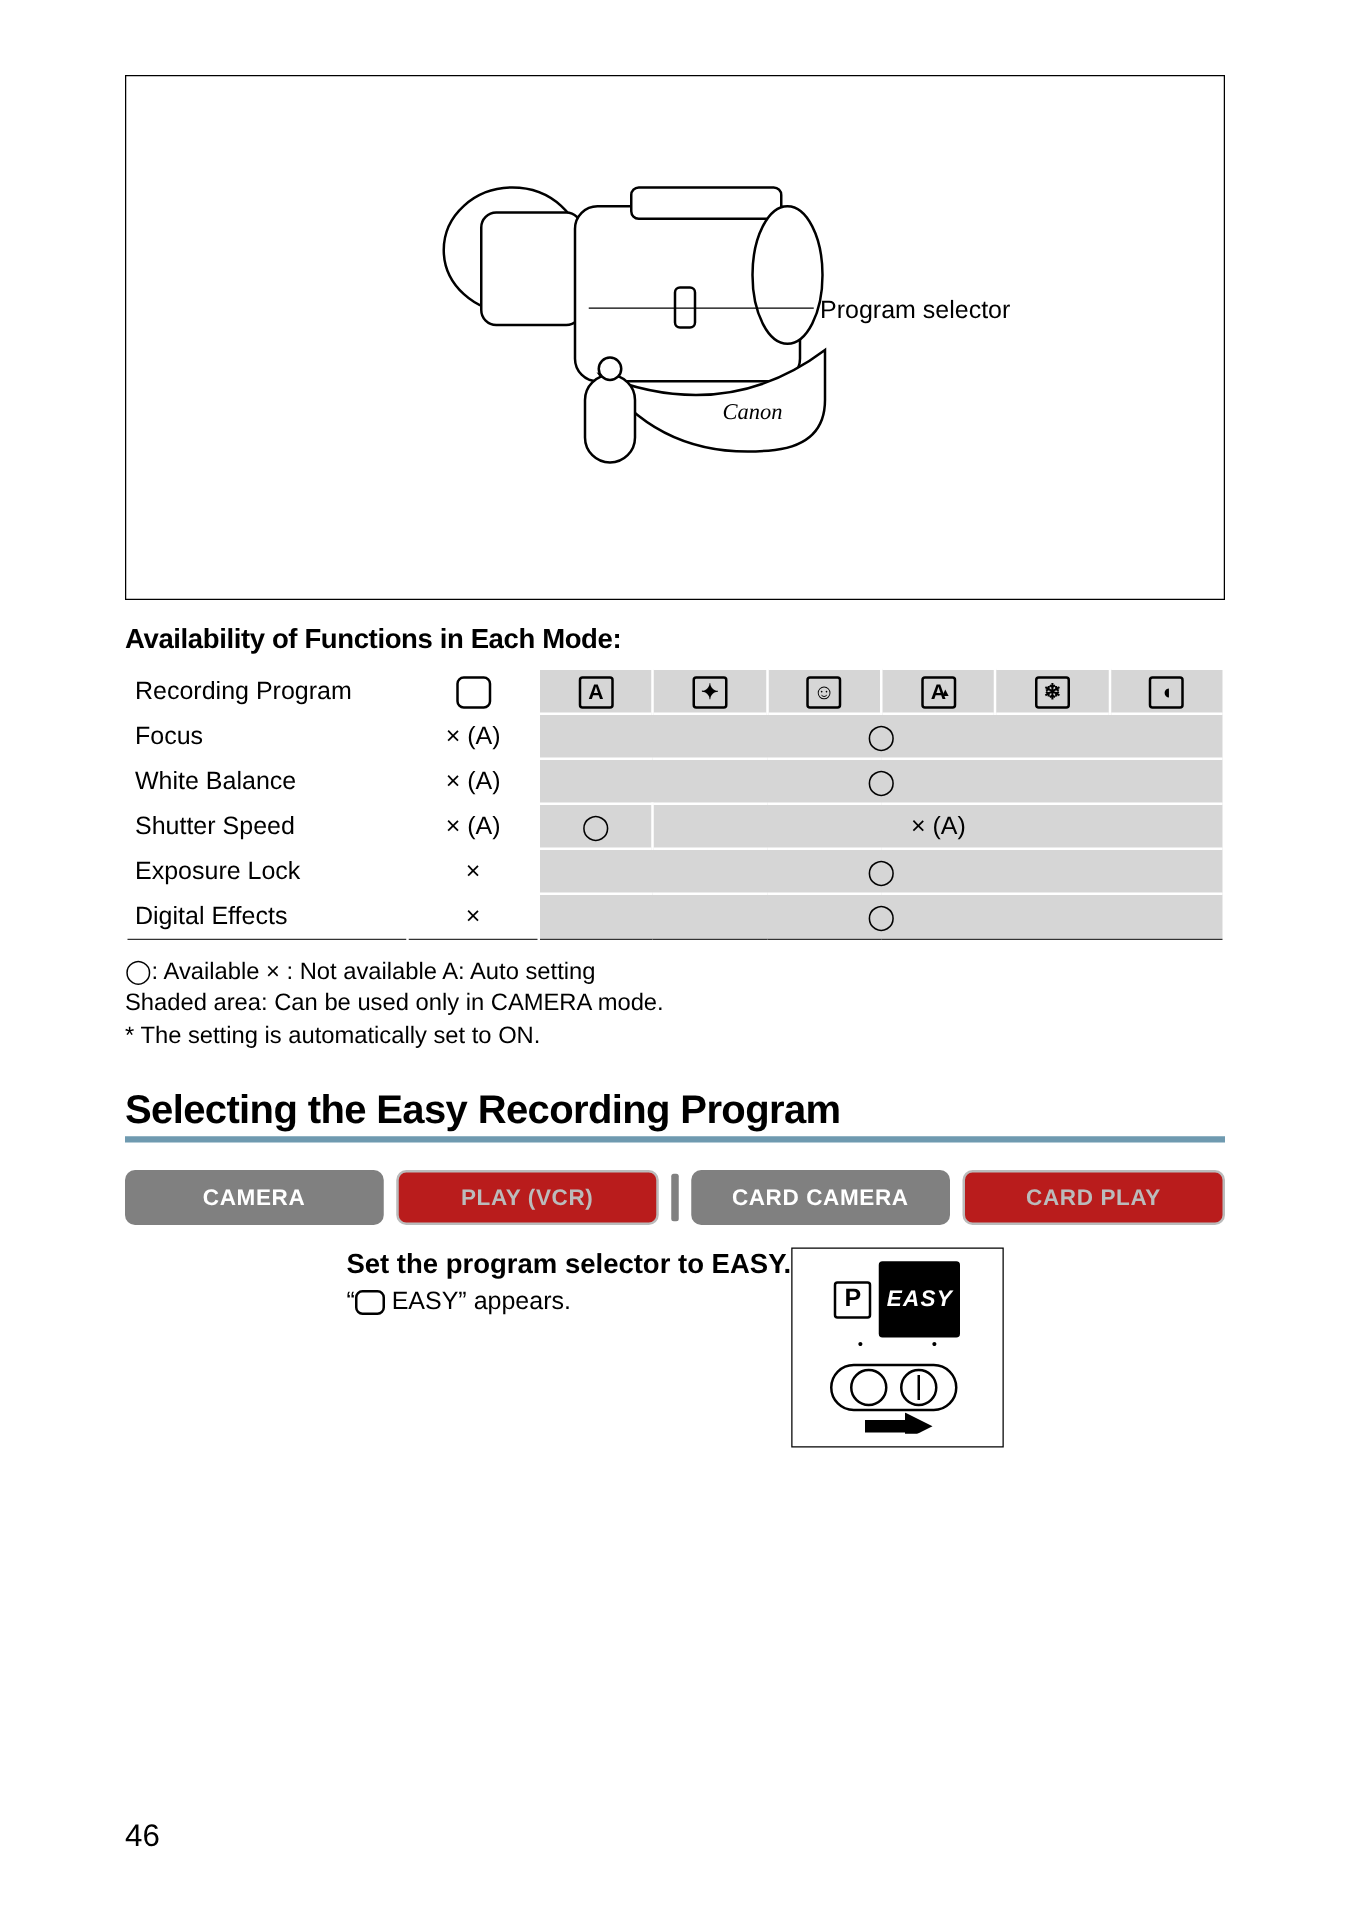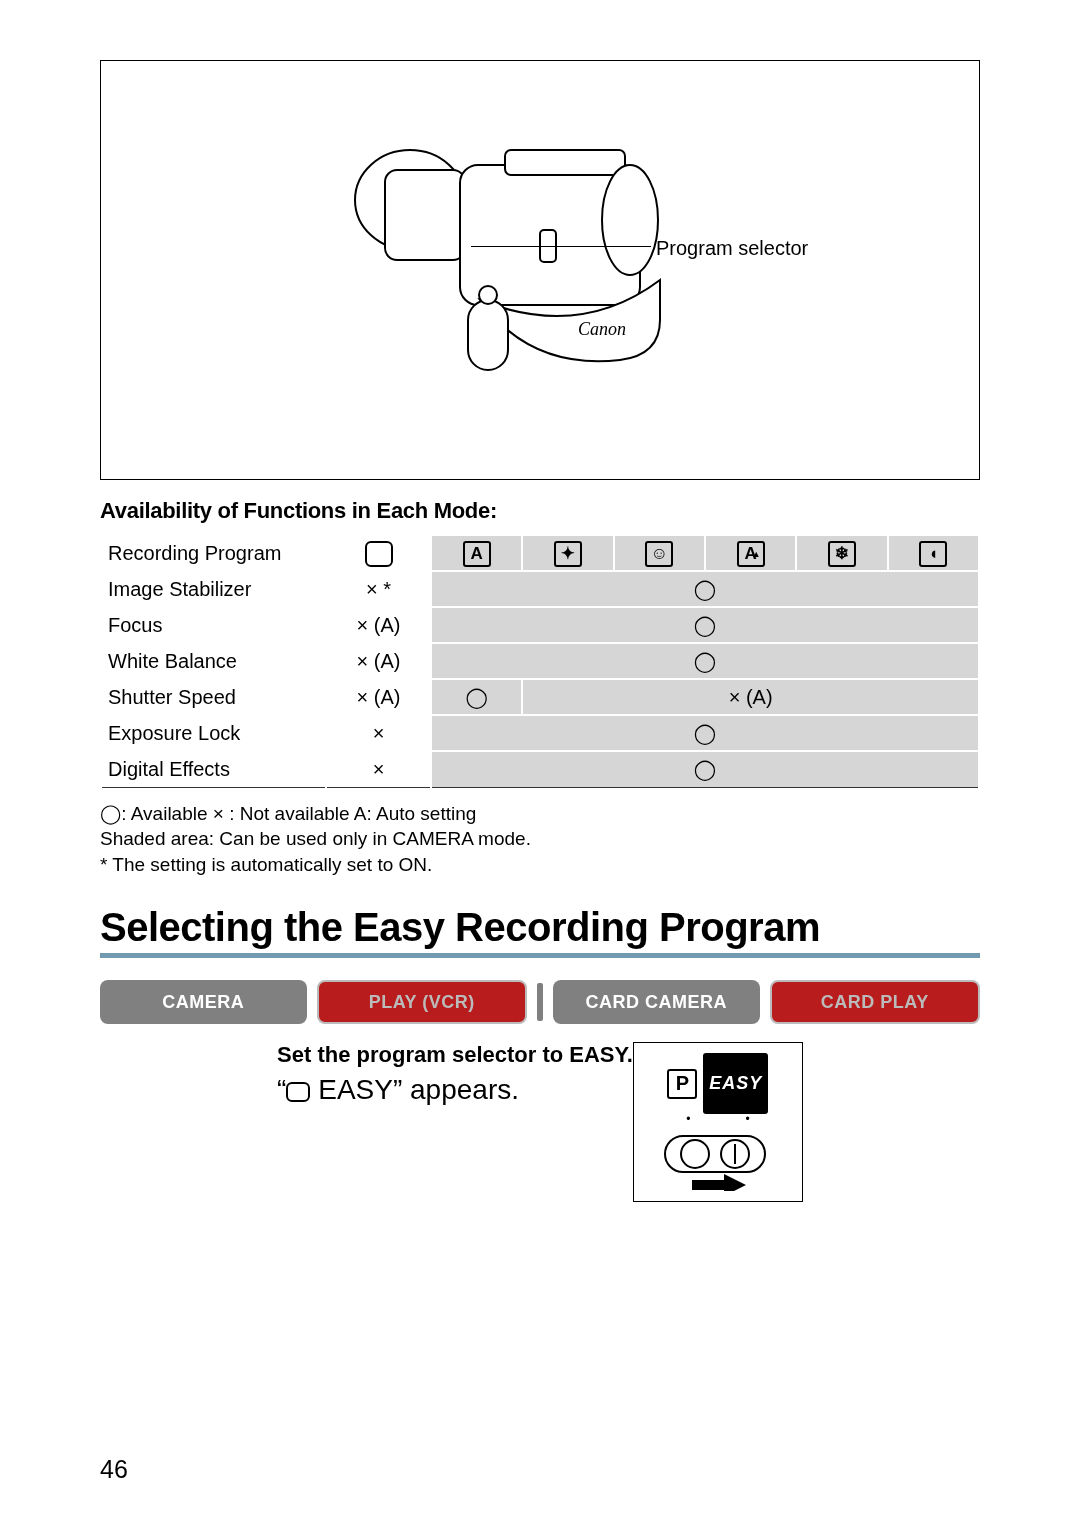--- a/index.html
+++ b/index.html
@@ -91,21 +91,21 @@
     border-radius:3px;
     vertical-align:middle;
   }
   .legend {
     font-size: 19px;
     line-height: 1.35;
     margin-top: 13px;
     margin-bottom: 28px;
   }
   .section-title {
-    font-size: 40px;
+    font-size: 32px;
     font-weight: bold;
     border-bottom: 5px solid #6f9ab0;
     padding-bottom: 3px;
     margin-bottom: 22px;
     letter-spacing:-0.5px;
   }
   .mode-row {
     display: flex;
     align-items: center;
     gap: 10px;
@@ -124,21 +124,21 @@
   }
   .mode-active { background:#808080; color:#fff; }
   .mode-inactive { border:2px solid #bbb; color:#bbb; background:#b91c1c; }
   .mode-sep { width:6px; height:38px; background:#808080; border-radius:2px; }
   .instruction {
     font-size: 22px;
     font-weight: bold;
     margin-bottom: 6px;
   }
   .sub-inst {
-    font-size: 28px;
+    font-size: 20px;
   }
   .inst-row {
     display:flex;
     justify-content:center;
     align-items:flex-start;
   }
   .selector-diagram {
     border:1.5px solid #000;
     width: 170px;
     height: 160px;
@@ -197,25 +197,20 @@
     <td class="col-easy icon-cell"><span class="icon-box" style="border-radius:6px">&nbsp;</span></td>
     <td class="shaded icon-cell"><span class="icon-box">A</span></td>
     <td class="shaded icon-cell"><span class="icon-box">✦</span></td>
     <td class="shaded icon-cell"><span class="icon-box">☺</span></td>
     <td class="shaded icon-cell"><span class="icon-box" style="position:relative">A<span style="position:absolute;right:2px;bottom:0;font-size:9px">▲</span></span></td>
     <td class="shaded icon-cell"><span class="icon-box">❄</span></td>
     <td class="shaded icon-cell"><span class="icon-box">◖</span></td>
   </tr>
   </tbody>
     <tbody id="func-rows">
-      <tr>
-        <td class="rowlabel">Image Stabilizer</td>
-        <td class="col-easy">× *</td>
-        <td class="shaded circle-mark" colspan="6">◯</td>
-      </tr>
       <tr>
         <td class="rowlabel">Focus</td>
         <td class="col-easy">× (A)</td>
         <td class="shaded circle-mark" colspan="6">◯</td>
       </tr>
       <tr>
         <td class="rowlabel">White Balance</td>
         <td class="col-easy">× (A)</td>
         <td class="shaded circle-mark" colspan="6">◯</td>
       </tr>

